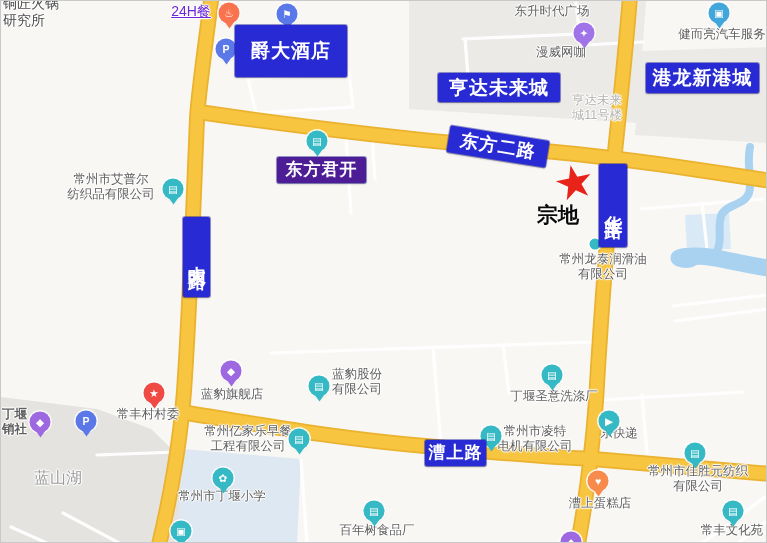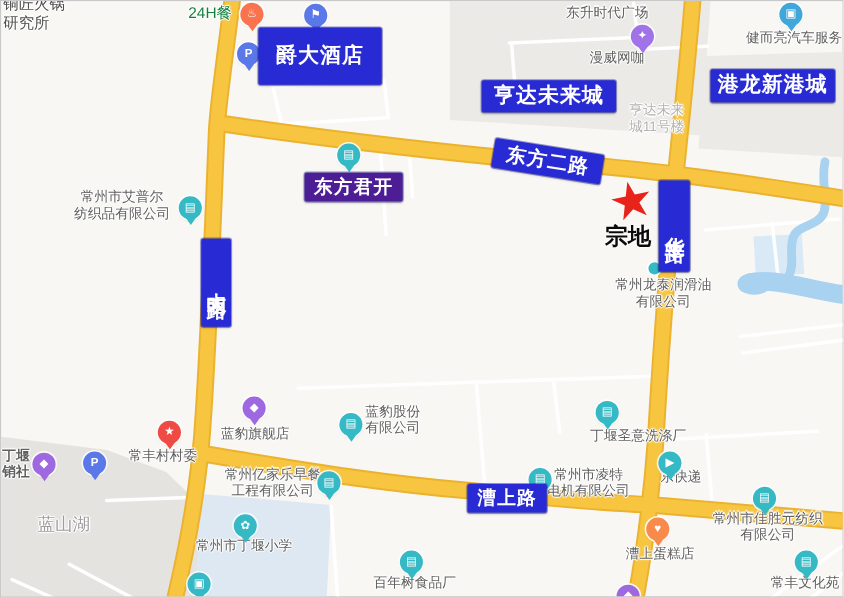--- a/index.html
+++ b/index.html
@@ -100,28 +100,28 @@
       <g stroke="#f7c53f" stroke-width="12.5">
         <path d="M211,-8 C203,55 197,95 196,118 C193,190 189,300 184,375 C181,430 171,490 157,548"></path>
         <path d="M205,112 C300,126 430,141 520,148 C600,154 680,166 770,180"></path>
         <path d="M629,-5 C624,60 616,130 611,180 C605,250 599,330 595,400 C592,440 586,495 576,548"></path>
         <path d="M186,412 C250,422 330,437 424,445 C480,450 540,456 592,458 C650,463 710,468 770,473"></path>
       </g>
     </g>
   </svg>
 
   <div id="parcel-star" style="left: 573px; top: 181px; color: rgb(232, 35, 26);">★</div>
-  <div id="parcel-label" style="left: 549px; top: 200px;">宗地</div>
+  <div id="parcel-label" style="left: 536px; top: 200px;">宗地</div>
 
   <div id="poi-text-layer">
       <div class="poi-label left" style="left: 2px; top: -6px; font-size: 14px; color: rgb(77, 77, 77);">
         <div>铜匠火锅</div>
         <div>研究所</div>
       </div>
-      <div class="poi-label" style="left: 190px; top: 2px; font-size: 14px; color: #15803d;">
+      <div class="poi-label" style="left: 190px; top: 2px; font-size: 14px; color: #6d28d9; text-decoration: underline;">
         <div>24H餐</div>
       </div>
       <div class="poi-label" style="left: 551px; top: 3px;">
         <div>东升时代广场</div>
       </div>
       <div class="poi-label" style="left: 560px; top: 44px;">
         <div>漫威网咖</div>
       </div>
       <div class="poi-label" style="left: 721px; top: 26px;">
         <div>健而亮汽车服务</div>
@@ -138,21 +138,21 @@
         <div>常州龙泰润滑油</div>
         <div>有限公司</div>
       </div>
       <div class="poi-label" style="left: 231px; top: 386px;">
         <div>蓝豹旗舰店</div>
       </div>
       <div class="poi-label" style="left: 356px; top: 366px;">
         <div>蓝豹股份</div>
         <div>有限公司</div>
       </div>
-      <div class="poi-label" style="left: 579px; top: 388px;">
+      <div class="poi-label" style="left: 553px; top: 388px;">
         <div>丁堰圣意洗涤厂</div>
       </div>
       <div class="poi-label" style="left: 147px; top: 406px;">
         <div>常丰村村委</div>
       </div>
       <div class="poi-label left" style="left: 1px; top: 406px; font-weight: bold;">
         <div>丁堰</div>
         <div>销社</div>
       </div>
       <div class="poi-label" style="left: 57px; top: 468px; font-size: 16px; color: rgb(156, 156, 156);">
@@ -273,17 +273,17 @@
       </div>
       <div class="road-label" style="left: 276px; top: 156px; width: 89px; height: 26px; font-size: 17px; background: #4c1d95;">
         <div>东方君开</div>
       </div>
       <div class="road-label vertical" style="left: 598px; top: 163px; width: 28px; height: 83px; font-size: 18px; background: rgb(40, 42, 212);">
         <div>华丰路</div>
       </div>
       <div class="road-label vertical" style="left: 182px; top: 216px; width: 27px; height: 80px; font-size: 18px; background: rgb(40, 42, 212);">
         <div>大明路</div>
       </div>
-      <div class="road-label" style="left: 424px; top: 439px; width: 72px; height: 26px; font-size: 17px; background: rgb(40, 42, 212);">
+      <div class="road-label" style="left: 424px; top: 439px; width: 61px; height: 26px; font-size: 17px; background: rgb(40, 42, 212);">
         <div>漕上路</div>
       </div>
     </div>
 </div>
 
 </body></html>

